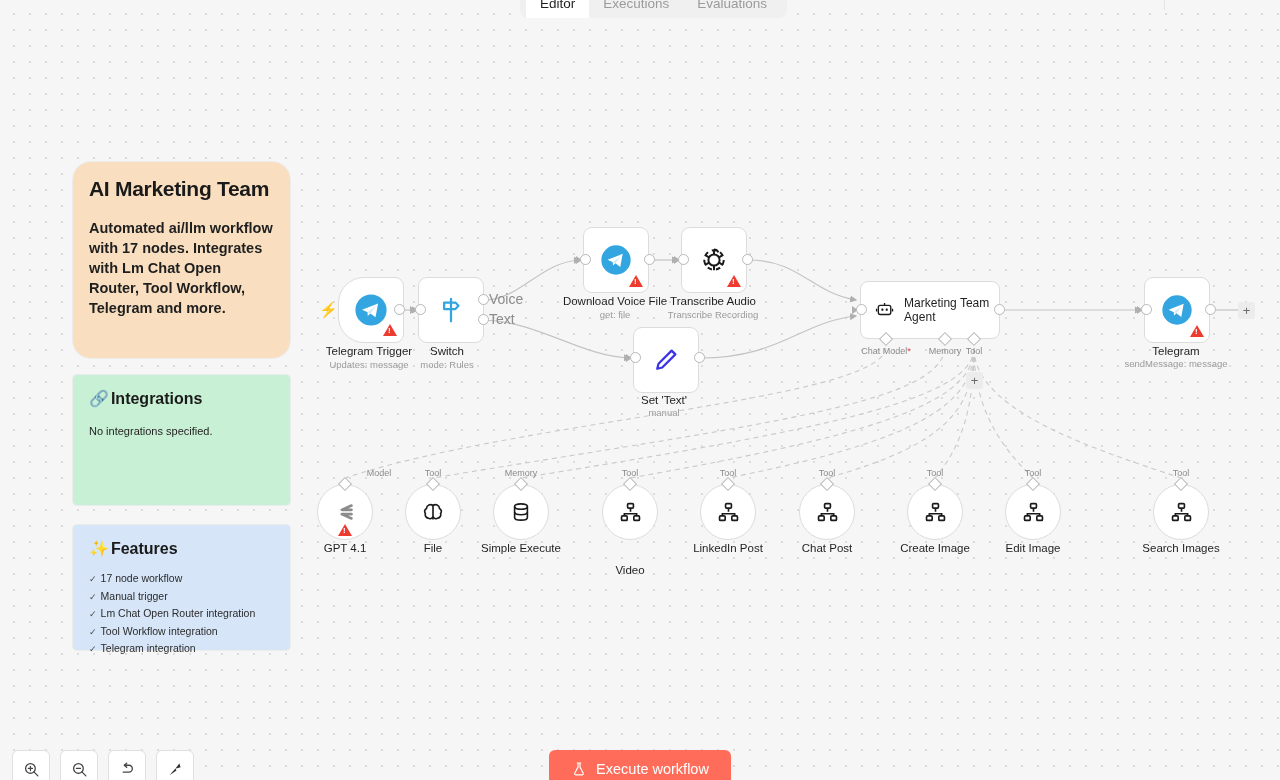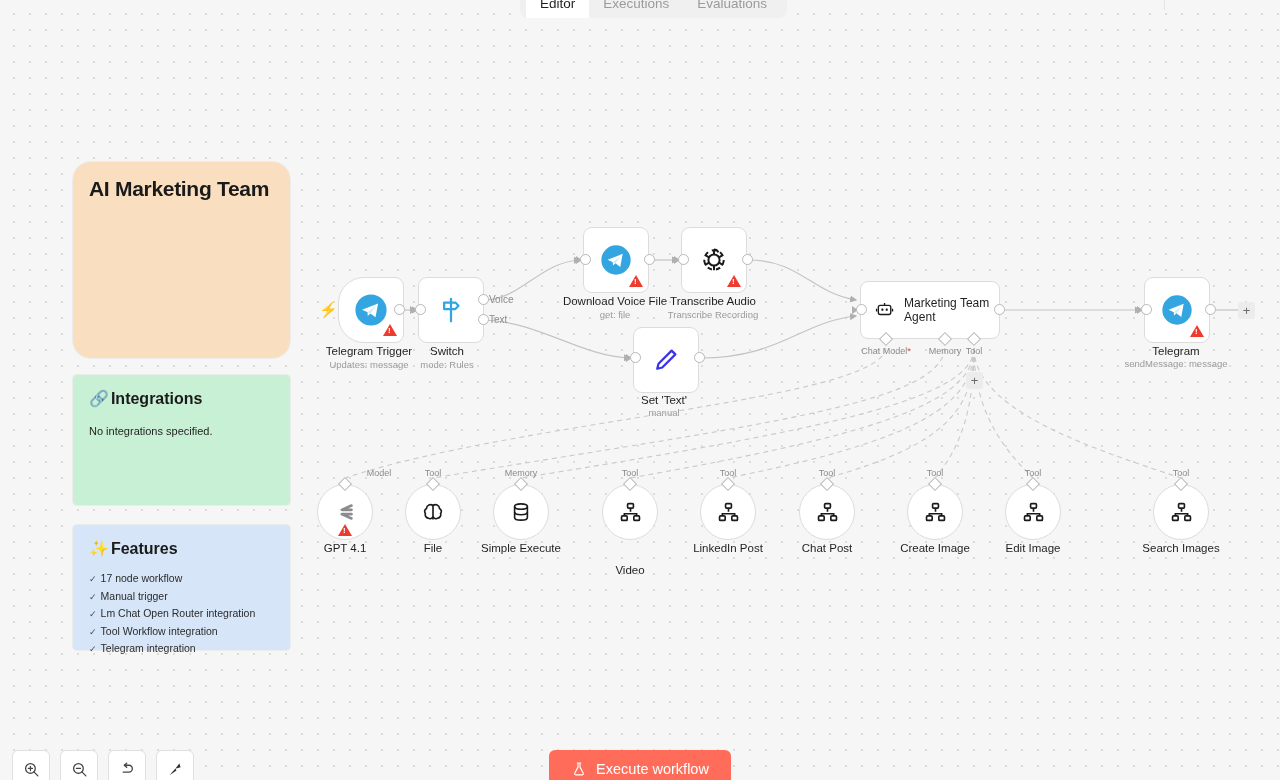--- a/index.html
+++ b/index.html
@@ -138,21 +138,21 @@
   }
   .handle-label {
     position: absolute;
     font-size: 9px; color: #8a8a8a;
     white-space: nowrap; line-height: 11px;
     transform: translateX(-50%);
     z-index: 11;
   }
   .port-label {
     position: absolute;
-    font-size: 10px; color: #8c8c8c;
+    font-size: 14px; color: #8c8c8c;
     white-space: nowrap; line-height: 11px;
     z-index: 11;
   }
   .req-star { color: #ef4444; }
 
   .warn-badge {
     position: absolute;
     width: 0; height: 0;
     border-left: 7px solid transparent;
     border-right: 7px solid transparent;
@@ -248,20 +248,21 @@
       <path d="M974,348 C974,404 920,440 728,478"></path>
       <path d="M974,348 C974,406 950,444 827,478"></path>
       <path d="M974,348 C974,406 962,446 935,478"></path>
       <path d="M974,348 C974,408 1000,446 1033,478"></path>
       <path d="M974,348 C974,410 1090,448 1181,478"></path>
     </g>
   </svg>
 
   <div class="sticky orange" style="left:73px; top:162px; width:217px; height:196px;">
     <h1>AI Marketing Team</h1>
+    <p>Automated ai/llm workflow with 17 nodes. Integrates with Lm Chat Open Router, Tool Workflow, Telegram and more.</p>
   </div>
 
   <div class="sticky green" style="left:73px; top:375px; width:217px; height:130px;">
     <h2>
       <span>🔗</span>
       <span>Integrations</span>
     </h2>
     <p class="small">No integrations specified.</p>
   </div>
 

